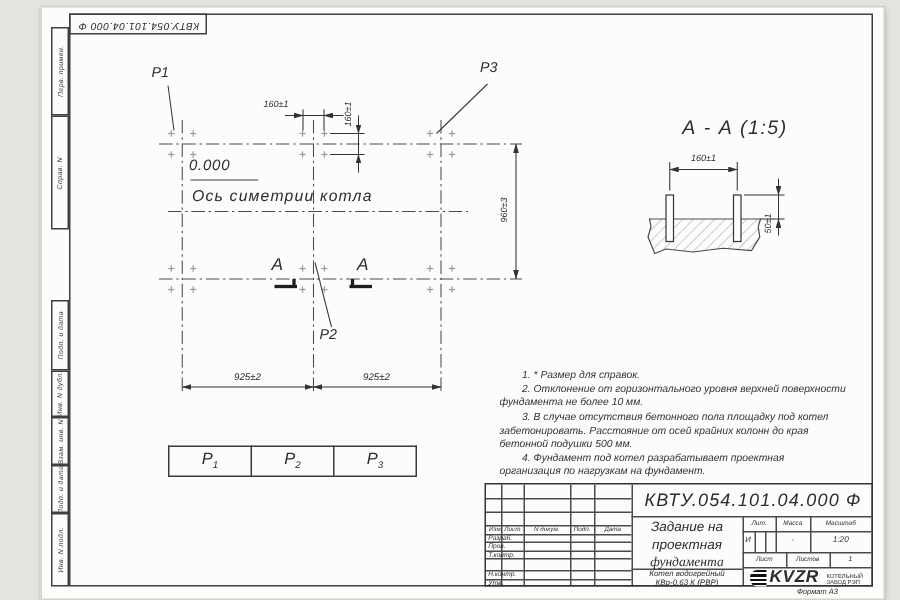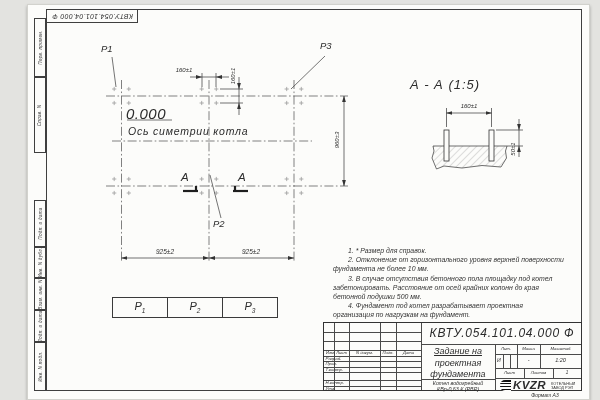--- a/index.html
+++ b/index.html
@@ -218,31 +218,31 @@
       <line x1="519" y1="130" x2="519" y2="146"></line>
       <line x1="519" y1="119" x2="519" y2="130" marker-end="url(#ar)"></line>
       <line x1="519" y1="157" x2="519" y2="146" marker-end="url(#ar)"></line>
     </g>
   </g>
 </svg>
 
 <div class="t" style="left:101px;top:44px;font-size:9.5px;">P1</div>
 <div class="t" style="left:320px;top:41px;font-size:9.5px;">P3</div>
 <div class="t" style="left:213px;top:219px;font-size:9.5px;">P2</div>
-<div class="t" style="left:126px;top:106px;font-size:15px;letter-spacing:.5px;">0.000</div>
+<div class="t" style="left:126px;top:106px;font-size:10px;letter-spacing:.5px;">0.000</div>
 <div class="t" style="left:128px;top:126px;font-size:10.5px;letter-spacing:.8px;">Ось симетрии котла</div>
 <div class="t c" style="left:168px;top:67px;width:32px;font-size:6px;">160±1</div>
 <div class="t c rot" style="left:218px;top:73px;width:30px;font-size:6px;">160±1</div>
 <div class="t c rot" style="left:322px;top:137px;width:30px;font-size:6px;">960±3</div>
 <div class="t c" style="left:147px;top:249px;width:36px;font-size:6.5px;">925±2</div>
 <div class="t c" style="left:233px;top:249px;width:36px;font-size:6.5px;">925±2</div>
 <div class="t" style="left:181px;top:172px;font-size:11.5px;">А</div>
 <div class="t" style="left:238px;top:172px;font-size:11.5px;">А</div>
 
-<div class="t c" style="left:395px;top:78px;width:100px;font-size:13px;letter-spacing:1px;">А - А (1:5)</div>
+<div class="t c" style="left:440px;top:78px;width:100px;font-size:13px;letter-spacing:1px;">А - А (1:5)</div>
 <div class="t c" style="left:451px;top:103px;width:36px;font-size:6px;">160±1</div>
 <div class="t c rot" style="left:498px;top:146px;width:30px;font-size:6px;">50±1</div>
 
 <div class="notes">
   <p>1. * Размер для справок.</p>
   <p>2. Отклонение от горизонтального уровня верхней поверхности фундамента не более 10 мм.</p>
   <p>3. В случае отсутствия бетонного пола площадку под котел забетонировать. Расстояние от осей крайних колонн до края бетонной подушки 500 мм.</p>
   <p>4. Фундамент под котел разрабатывает проектная организация по нагрузкам на фундамент.</p>
 </div>
 
@@ -291,23 +291,23 @@
   <div class="tt c" style="left:25px;top:28px;width:31px;font-size:4.2px;">N докум.</div>
   <div class="tt c" style="left:56px;top:28px;width:16px;font-size:4.2px;">Подп.</div>
   <div class="tt c" style="left:72px;top:28px;width:25px;font-size:4.2px;">Дата</div>
 
   <div class="tt" style="left:1.5px;top:33.5px;font-size:4.4px;">Разраб.</div>
   <div class="tt" style="left:1.5px;top:39px;font-size:4.4px;">Пров.</div>
   <div class="tt" style="left:1.5px;top:44.5px;font-size:4.4px;">Т.контр.</div>
   <div class="tt" style="left:1.5px;top:58px;font-size:4.4px;">Н.контр.</div>
   <div class="tt" style="left:1.5px;top:63.5px;font-size:4.4px;">Утв.</div>
 
-  <div class="tt c" style="left:97px;top:24px;width:74px;font-size:9px;text-decoration:underline;">Задание на</div>
+  <div class="tt c" style="left:97px;top:24px;width:74px;font-size:9px;">Задание на</div>
   <div class="tt c" style="left:97px;top:35.5px;width:74px;font-size:9px;">проектная</div>
-  <div class="tt c" style="left:97px;top:46.5px;width:74px;font-size:9px;">фундамента</div>
+  <div class="tt c" style="left:97px;top:46.5px;width:74px;font-size:9px;font-family:Liberation Serif, serif;">фундамента</div>
 
   <div class="tt c" style="left:97px;top:58px;width:74px;font-size:5.3px;">Котел водогрейный</div>
   <div class="tt c" style="left:97px;top:63.5px;width:74px;font-size:5.3px;">КВр-0,63 К (РВР)</div>
 
   <div class="tt c" style="left:171px;top:24px;width:22px;font-size:4.3px;">Лит.</div>
   <div class="tt c" style="left:193px;top:24px;width:23px;font-size:4.3px;">Масса</div>
   <div class="tt c" style="left:216px;top:24px;width:41px;font-size:4.3px;">Масштаб</div>
   <div class="tt c" style="left:171px;top:35px;width:7.5px;font-size:5.2px;">И</div>
   <div class="tt c" style="left:193px;top:35px;width:23px;font-size:5.2px;">-</div>
   <div class="tt c" style="left:216px;top:35px;width:41px;font-size:5.5px;">1:20</div>

